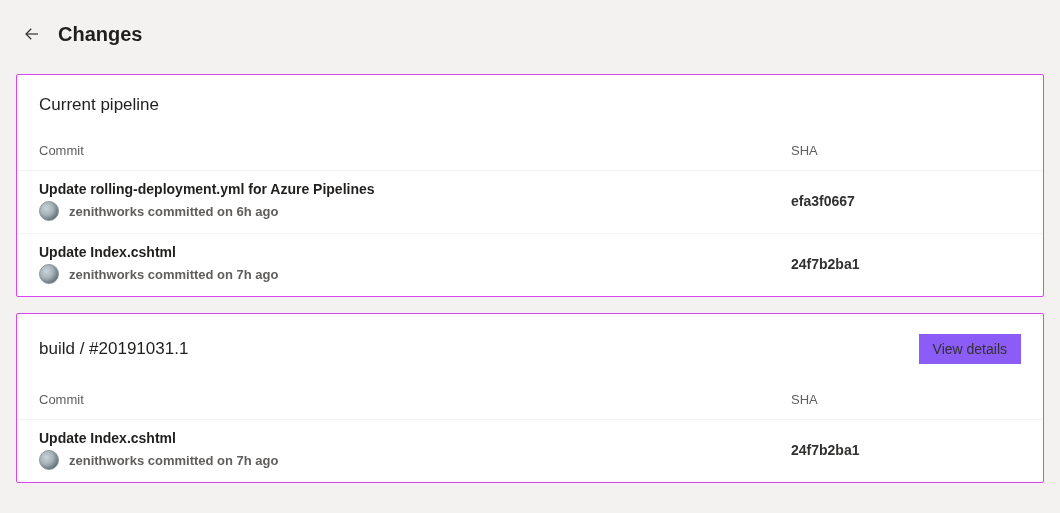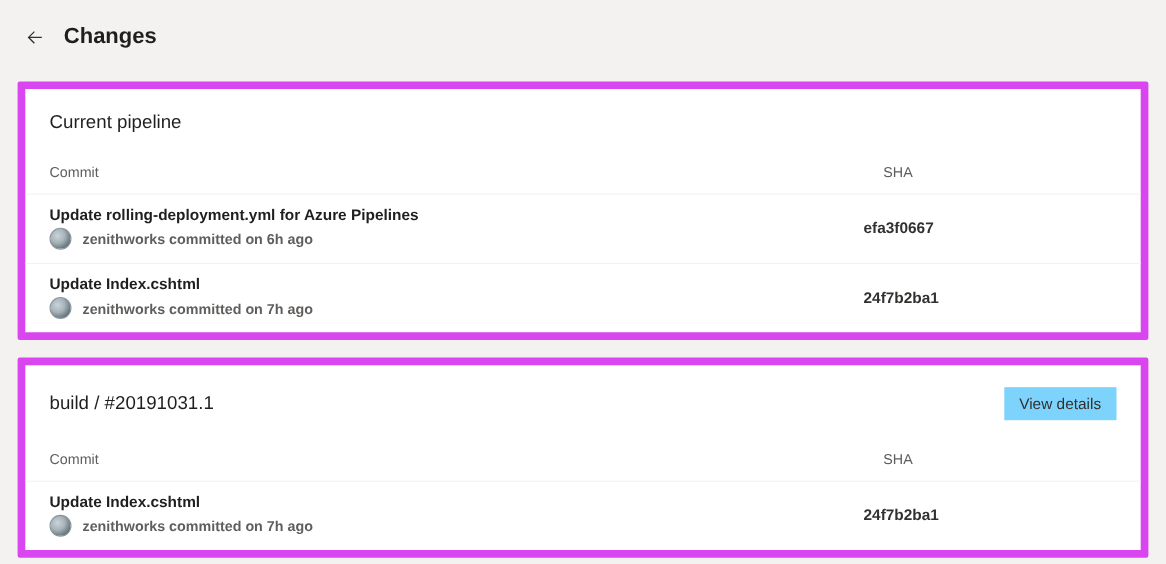--- a/index.html
+++ b/index.html
@@ -7,66 +7,67 @@
       font-family: "Segoe UI", -apple-system, BlinkMacSystemFont, sans-serif;
       background: #f3f2f1;
       color: #323130;
       font-size: 14px;
     }
     .page {
       padding: 16px;
     }
     .header {
       display: flex;
+      align-items: center;
       gap: 14px;
       padding: 6px 4px 28px 4px;
     }
     .back-btn {
       width: 24px;
       height: 24px;
       display: flex;
       align-items: center;
       justify-content: center;
       cursor: pointer;
       color: #323130;
     }
     .page-title {
       font-size: 20px;
       font-weight: 600;
       color: #201f1e;
     }
     .card {
       background: #fff;
-      border: 7px solid #d946ef;
+      border: 1px solid #d946ef;
       border-radius: 2px;
       margin-bottom: 16px;
     }
     .card-header {
       padding: 20px 22px 10px 22px;
       display: flex;
       align-items: center;
       justify-content: space-between;
     }
     .card-title {
       font-size: 17px;
       font-weight: 400;
       color: #201f1e;
     }
     .view-details-btn {
-      background: #7dd3fc;
+      background: #8b5cf6;
       border: none;
       padding: 7px 14px;
       font-size: 14px;
       font-family: inherit;
       color: #323130;
       cursor: pointer;
     }
     .table-header {
       display: flex;
-      padding: 18px 4px 12px 22px;
+      padding: 18px 22px 12px 22px;
       font-size: 13px;
       color: #605e5c;
     }
     .col-commit { flex: 1; }
     .col-sha { width: 230px; }
     .row {
       display: flex;
       align-items: center;
       padding: 10px 22px 12px 22px;
       border-top: 1px solid #f3f2f1;

